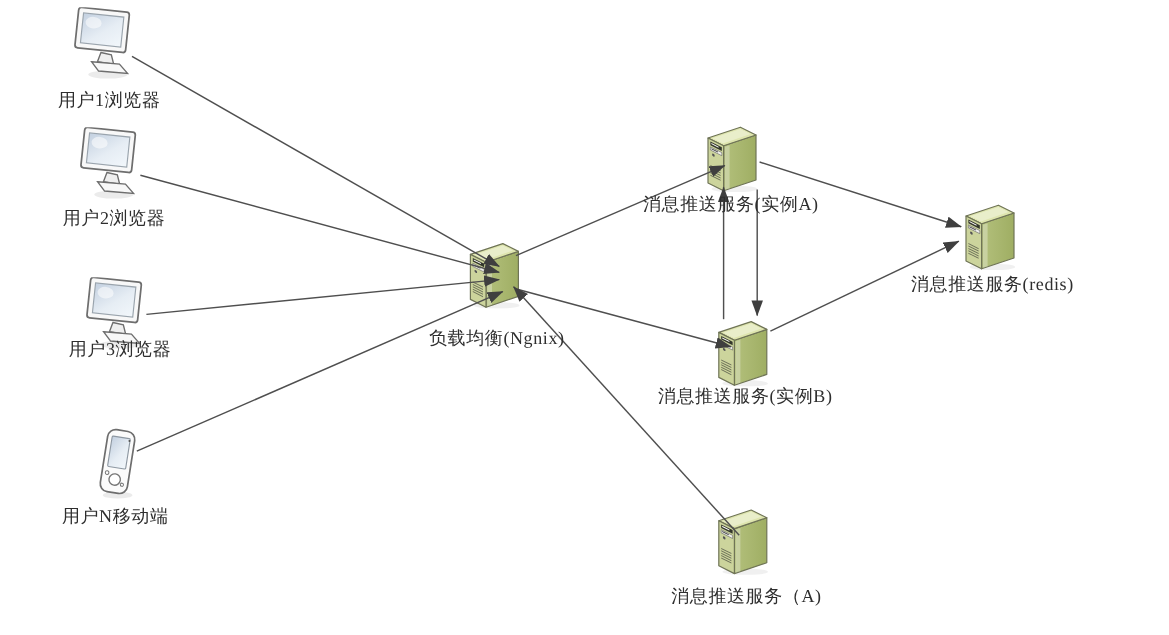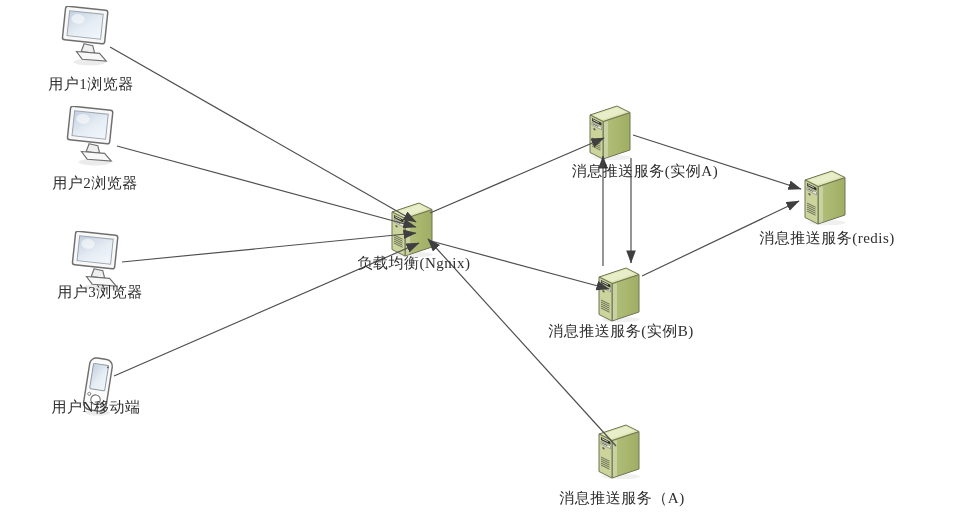--- a/index.html
+++ b/index.html
@@ -106,19 +106,19 @@
         <line x1="603" y1="266" x2="603" y2="156" stroke="#4f4f4f" stroke-width="1.2" marker-end="url(#arrow)"></line>
         <line x1="631" y1="158" x2="631" y2="263" stroke="#4f4f4f" stroke-width="1.2" marker-end="url(#arrow)"></line>
         <line x1="633" y1="135" x2="801" y2="189" stroke="#4f4f4f" stroke-width="1.2" marker-end="url(#arrow)"></line>
         <line x1="642" y1="276" x2="799" y2="201" stroke="#4f4f4f" stroke-width="1.2" marker-end="url(#arrow)"></line>
         <line x1="616" y1="446" x2="428" y2="239" stroke="#4f4f4f" stroke-width="1.2" marker-end="url(#arrow)"></line>
       </g>
   </svg>
 <div class="node-label" style="left: 91px; top: 75px;">用户1浏览器</div>
     <div class="node-label" style="left: 95px; top: 174px;">用户2浏览器</div>
     <div class="node-label" style="left: 100px; top: 283px;">用户3浏览器</div>
-    <div class="node-label" style="left: 96px; top: 398px; text-align: right;">用户N移动端</div>
-    <div class="node-label" style="left: 414px; top: 254px;">负载均衡(Ngnix)</div>
-    <div class="node-label" style="left: 609px; top: 162px; margin-left: 36px;">消息推送服务(实例A)</div>
+    <div class="node-label" style="left: 96px; top: 422px; text-align: right;">用户N移动端</div>
+    <div class="node-label" style="left: 414px; top: 274px;">负载均衡(Ngnix)</div>
+    <div class="node-label" style="left: 609px; top: 162px;">消息推送服务(实例A)</div>
     <div class="node-label" style="left: 621px; top: 322px; text-align: center;">消息推送服务(实例B)</div>
     <div class="node-label" style="left: 827px; top: 229px;">消息推送服务(redis)</div>
     <div class="node-label" style="left: 622px; top: 489px;">消息推送服务（A)</div>
   </div>
 
 </body></html>

